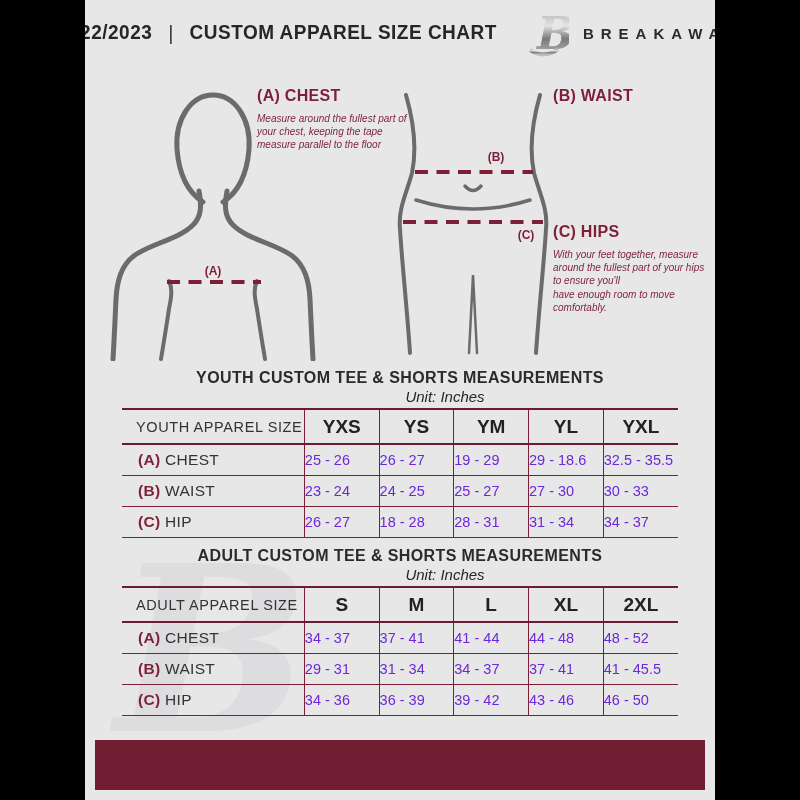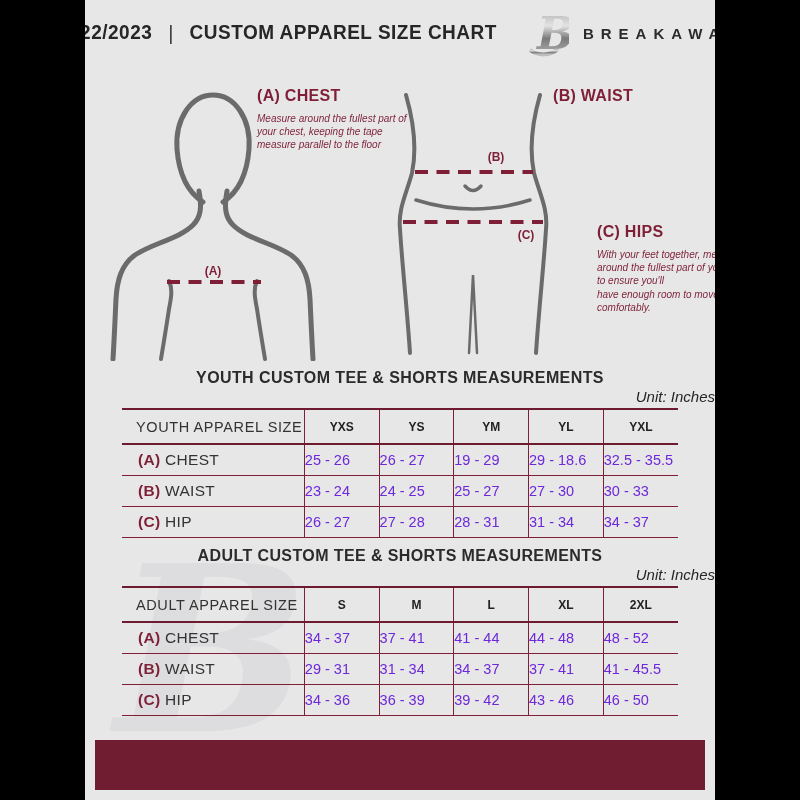--- a/index.html
+++ b/index.html
@@ -34,38 +34,38 @@
   .gtext{position:absolute;width:158px;}
   .gtext h3{
     margin:0 0 7px 0;font-size:16px;font-weight:700;color:#7e1f37;letter-spacing:.3px;
   }
   .gtext p{
     margin:0;font-size:10px;line-height:1.32;color:#7e1f37;
     font-style:italic;white-space:pre-line;
   }
   .gt-chest{left:172px;top:2px;width:152px;}
   .gt-waist{left:468px;top:2px;}
-  .gt-hips{left:468px;top:138px;margin-left:44px;}
+  .gt-hips{left:468px;top:138px;}
   
   .sec-title{
     position:absolute;left:0;width:630px;text-align:center;
     font-size:16px;font-weight:700;color:#2b2b2b;letter-spacing:.4px;z-index:1;
   }
   .sec-unit{
-    position:absolute;left:0;width:630px;text-align:right;
-    font-size:15px;font-style:italic;color:#262626;z-index:1;
+    position:absolute;left:0;width:630px;text-align:center;
+    font-size:15px;font-style:italic;color:#262626;z-index:1;padding-left:45px;
   }
   .size-table{
     position:absolute;left:37px;width:556px;border-collapse:collapse;
     table-layout:fixed;z-index:1;background:transparent;
   }
   .size-table th,.size-table td{padding:0;background:transparent;margin-top:15px;}
   .size-table thead th{
     height:33px;border-top:2px solid #6d1b30;border-bottom:2px solid #6d1b30;
-    font-size:12px;font-weight:700;color:#222;text-align:center;vertical-align:middle;
+    font-size:19px;font-weight:700;color:#222;text-align:center;vertical-align:middle;
   }
   .size-table thead th.rowhdr{
     font-weight:400;font-size:14.5px;color:#333;letter-spacing:.6px;
     text-align:left;padding-left:14px;
   }
   .size-table tbody td{
     height:30px;border-bottom:1.6px solid #7e1f37;
     font-size:14.5px;color:#6d28d9;vertical-align:middle;
   }
   .size-table th:not(:first-child),.size-table td:not(:first-child){
@@ -186,21 +186,21 @@
         <td class="lbl"><span class="pfx">(B)</span> <span>WAIST</span></td>
         <td>23 - 24</td>
         <td>24 - 25</td>
         <td>25 - 27</td>
         <td>27 - 30</td>
         <td>30 - 33</td>
       </tr>
       <tr>
         <td class="lbl"><span class="pfx">(C)</span> <span>HIP</span></td>
         <td>26 - 27</td>
-        <td>27 - 28</td>
+        <td>18 - 28</td>
         <td>28 - 31</td>
         <td>31 - 34</td>
         <td>34 - 37</td>
       </tr>
     </tbody>
   </table>
 
   <div class="sec-title" style="top:547px">ADULT CUSTOM TEE &amp; SHORTS MEASUREMENTS</div>
   <div class="sec-unit" style="top:566px">Unit: Inches</div>
 

